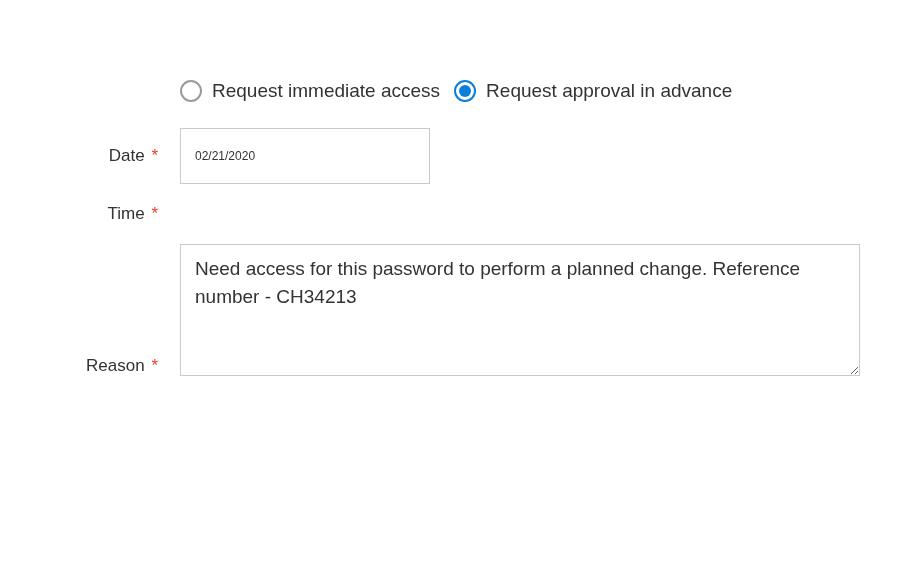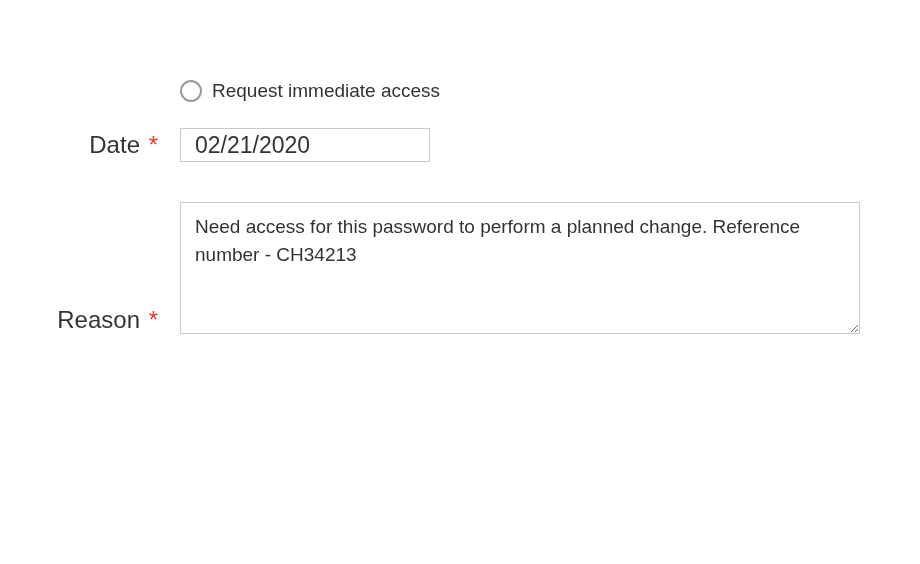--- a/index.html
+++ b/index.html
@@ -59,34 +59,34 @@
       align-items: flex-end;
       margin-bottom: 20px;
     }
     .field-row.align-center {
       align-items: center;
     }
     .field-label {
       width: 140px;
       text-align: right;
       padding-right: 22px;
-      font-size: 24px;
+      font-size: 17px;
       color: #333;
       flex-shrink: 0;
     }
     .req {
       color: #e23b2e;
       margin-left: 2px;
     }
     .text-input {
       width: 250px;
-      height: 34px;
+      height: 56px;
       border: 1px solid #c9c9c9;
       padding: 0 14px;
-      font-size: 23px;
+      font-size: 12px;
       font-family: inherit;
       color: #333;
       background: #fff;
       outline: none;
     }
     .textarea-input {
       flex: 1;
       height: 132px;
       border: 1px solid #c9c9c9;
       padding: 10px 14px;
@@ -105,31 +105,41 @@
 </head>
 <body>
 
 <div class="form-container">
 
   <div class="radio-row">
     <div class="radio-group">
       <span class="radio-outer"></span>
       <span class="radio-label">Request immediate access</span>
     </div>
+    <div class="radio-group">
+      <span class="radio-outer selected">
+        <span class="radio-inner"></span>
+      </span>
+      <span class="radio-label">Request approval in advance</span>
+    </div>
   </div>
 
   <div class="field-row align-center">
     <div class="field-label">
       <span>Date</span>
       <span class="req">*</span>
     </div>
     <input type="text" class="text-input" value="02/21/2020" style="">
   </div>
 
   <div class="field-row align-center">
+    <div class="field-label">
+      <span>Time</span>
+      <span class="req">*</span>
+    </div>
   </div>
 
   <div class="field-row reason-row">
     <div class="field-label">
       <span>Reason</span>
       <span class="req">*</span>
     </div>
     <textarea class="textarea-input" style="">Need access for this password to perform a planned change. Reference number - CH34213</textarea>
   </div>
 

